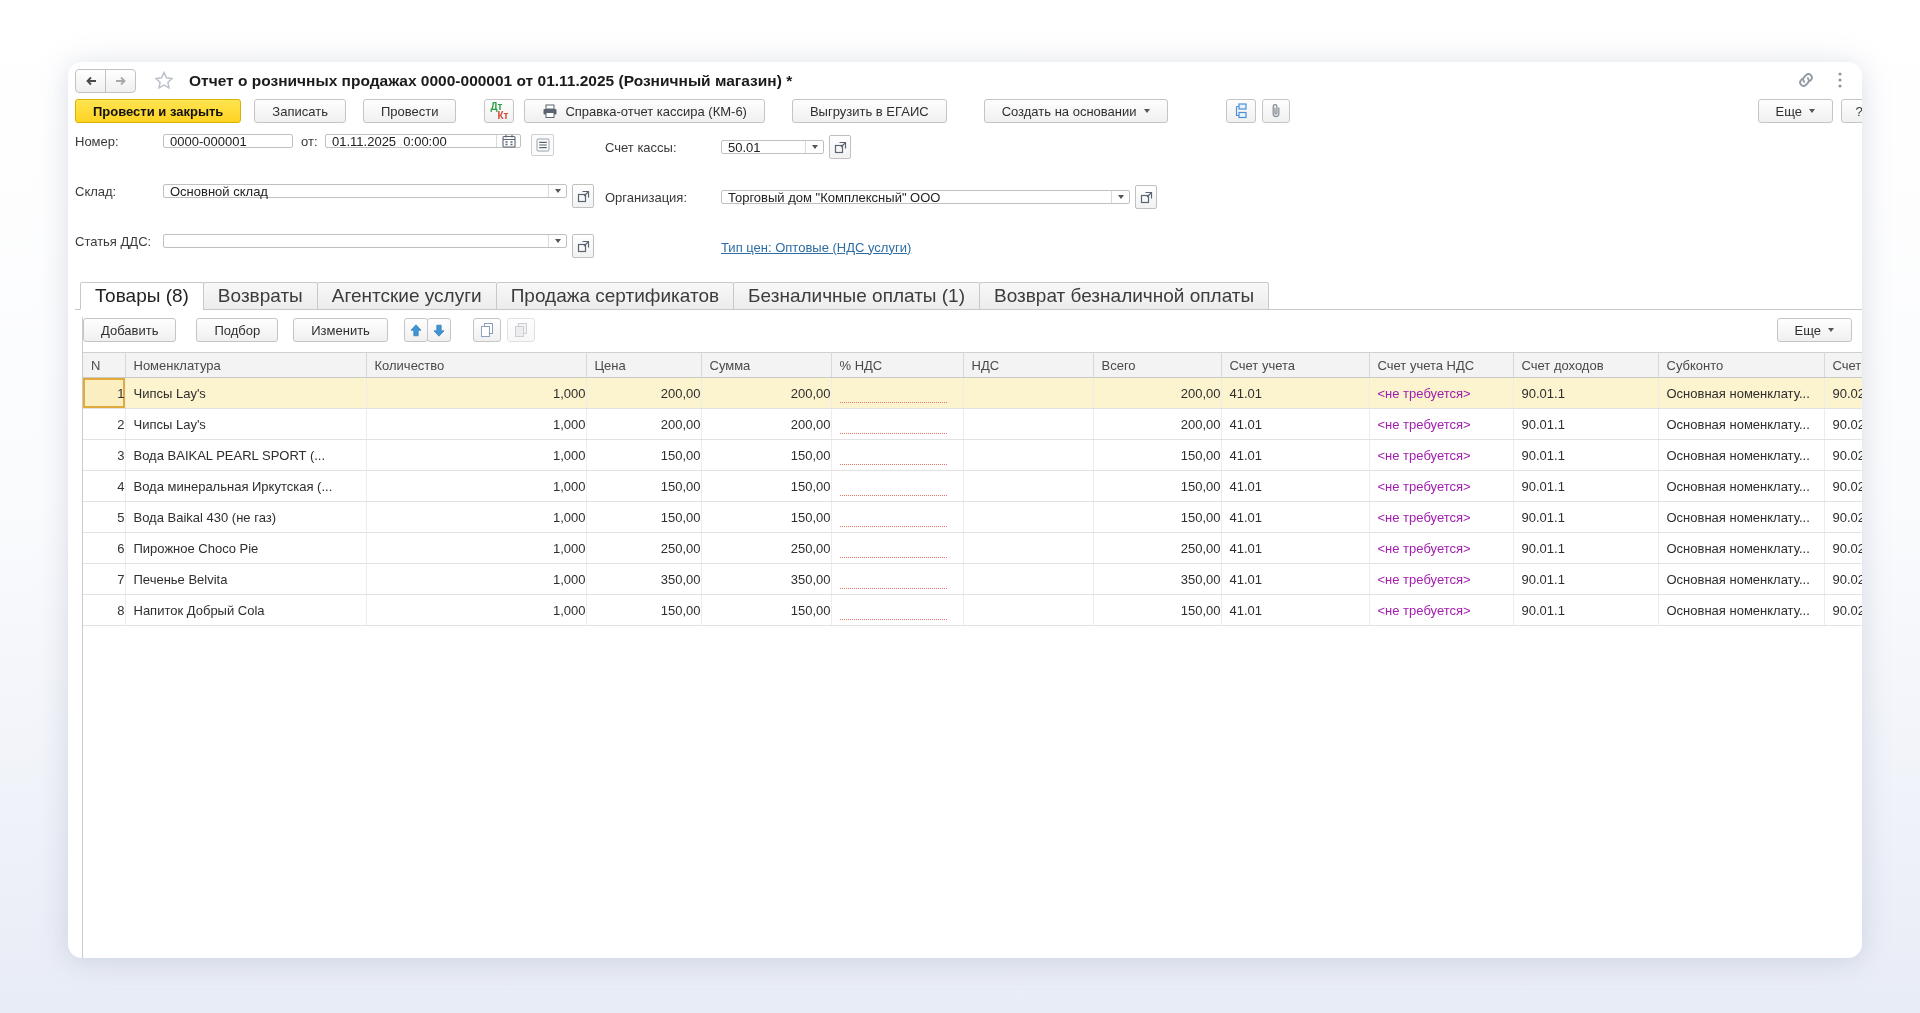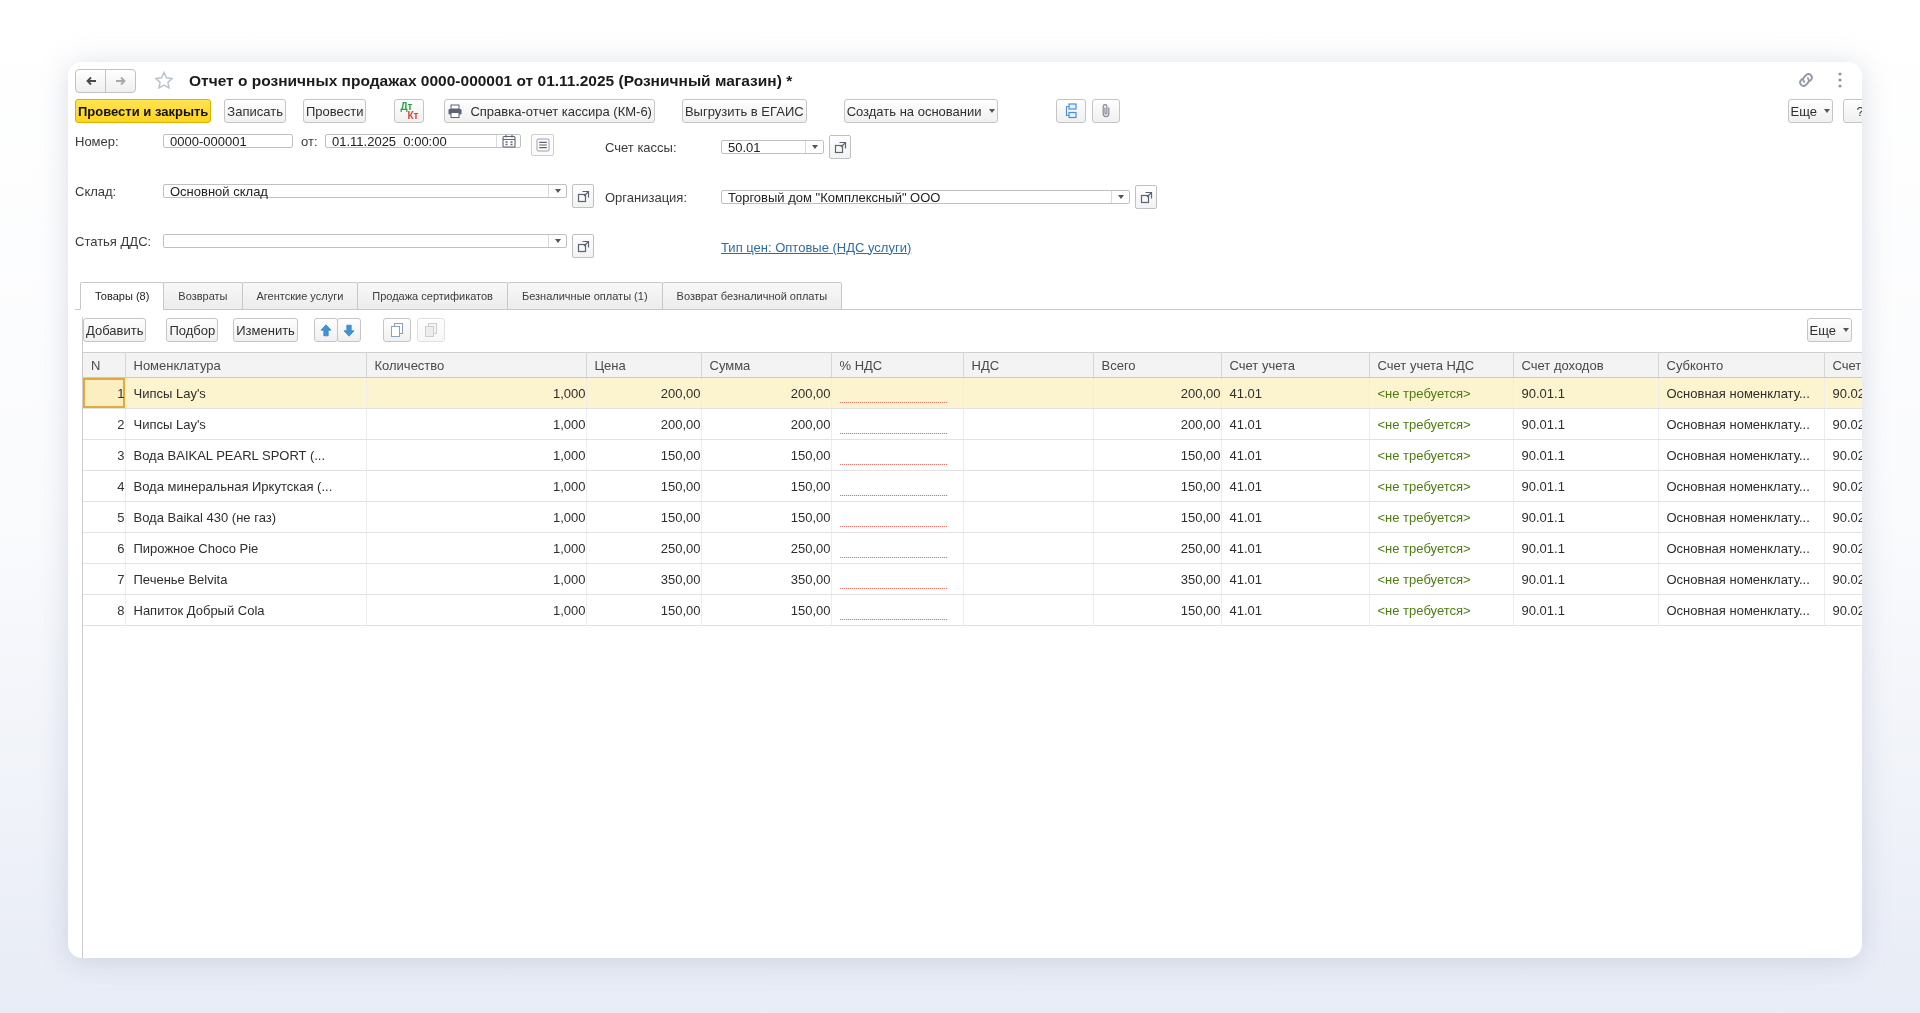--- a/index.html
+++ b/index.html
@@ -22,26 +22,26 @@
              display:flex; align-items:center; justify-content:center; }
   .nav-btn.back { border-radius:4px 0 0 4px; }
   .nav-btn.fwd  { border-radius:0 4px 4px 0; margin-left:-1px; }
   .star { margin-left:17px; display:flex; align-items:center; }
   .title { margin-left:14px; font-size:15.5px; font-weight:bold; color:#1b1b1b; white-space:nowrap; }
   .title-icons { position:absolute; right:20px; top:3px; display:flex; gap:22px; align-items:center; }
   
   .cmd-bar { position:relative; margin-top:3px; height:26px; display:flex; align-items:center; }
   .btn { height:24px; border:1px solid #c5c5c5; border-radius:3px;
          background:linear-gradient(#fefefe,#f0f0f0); font-size:13px; color:#2f2f2f;
-         padding:0 2px; display:inline-flex; align-items:center; gap:7px; white-space:nowrap; cursor:default; }
+         padding:0 17px; display:inline-flex; align-items:center; gap:7px; white-space:nowrap; cursor:default; }
   .btn.primary { background:linear-gradient(#ffe450,#ffd322); border-color:#d8b400; font-weight:bold; color:#111; }
   .btn.icon-btn { padding:0 5px; }
   .caret { width:0; height:0; border-left:3.5px solid transparent; border-right:3.5px solid transparent;
            border-top:4px solid #555; display:inline-block; }
-  .ml13{margin-left:13px} .ml17{margin-left:17px} .ml28{margin-left:28px} .ml10{margin-left:20px}
+  .ml13{margin-left:13px} .ml17{margin-left:17px} .ml28{margin-left:28px} .ml10{margin-left:10px}
   .ml27{margin-left:27px} .ml37{margin-left:37px} .ml58{margin-left:58px} .ml6{margin-left:6px}
   .more-top { position:absolute; right:29px; }
   .help-top { position:absolute; right:-15px; width:34px; justify-content:center; color:#3a3a3a; }
   .dtkt { position:relative; width:18px; height:18px; font-size:10px; font-weight:bold; line-height:9px; }
   .dtkt .dt { position:absolute; left:0; top:0; color:#2f9e44; }
   .dtkt .kt { position:absolute; right:0; bottom:0; color:#d6473c; }
   
   .form-row { position:relative; margin-top:10px; height:26px; display:flex; align-items:flex-start;
               font-size:13px; color:#3a3a3a; }
   .form-row + .form-row { margin-top:24px; }
@@ -58,21 +58,21 @@
         background:linear-gradient(#fff,#f2f2f2); display:flex; align-items:center; justify-content:center; }
   .sq-btn { width:23px; height:22px; margin-left:10px; border:1px solid #cfcfcf; border-radius:2px;
         background:#fbfbfb; display:flex; align-items:center; justify-content:center; }
   .col2 { position:absolute; left:530px; top:0; height:26px; display:flex; align-items:center; }
   .lbl2 { width:116px; flex:none; }
   .link { color:#2d6da3; text-decoration:underline; font-size:13px; cursor:pointer; white-space:nowrap; }
   .link-indent { margin-left:116px; }
   
   .tab-strip { margin-top:22px; height:28px; display:flex; padding-left:5px;
                border-bottom:1px solid #c8c8c8; }
-  .tab { height:28px; padding:0 14px; display:flex; align-items:center; font-size:11px; color:#3c3c3c;
+  .tab { height:28px; padding:0 14px; display:flex; align-items:center; font-size:19px; color:#3c3c3c;
          border:1px solid #c8c8c8; border-radius:2px 2px 0 0; background:linear-gradient(#f8f8f8,#ececec);
          margin-left:-1px; white-space:nowrap; cursor:default; }
   .tab:first-child { margin-left:0; }
   .tab.active { background:#fff; border-bottom:1px solid #fff; color:#222; }
   
   .tab-panel { margin-left:7px; height:680px; border-left:1px solid #cccccc; position:relative; }
   .tbl-toolbar { position:relative; margin-top:7px; height:26px; display:flex; align-items:center; }
   .pair { display:flex; }
   .pair .btn:last-child { margin-left:-1px; }
   .more-tbl { position:absolute; right:10px; }
@@ -80,21 +80,21 @@
                font-size:13px; color:#2e2e2e; }
   table.grid th { height:25px; background:#f3f3f3; font-weight:normal; color:#4a4a4a; text-align:left;
                   padding:0 0 0 8px; border-top:1px solid #cfcfcf; border-bottom:1px solid #c9c9c9;
                   border-right:1px solid #d7d7d7; white-space:nowrap; overflow:hidden; }
   table.grid td { height:31px; padding:0 0 0 8px; border-right:1px solid #ededed;
                   border-bottom:1px solid #e2e2e2; white-space:nowrap; overflow:hidden;
                   position:relative; background:#fff; }
   td.r { text-align:right; padding:0 10px 0 0; }
   td.qty { padding-right:106px; }
   td.n-cell { text-align:right; padding-right:12px; color:#333; }
-  td.muted { color:#4d7c0f;margin-top:12px; }
+  td.muted { color:#a21caf;margin-top:12px; }
   td.last { padding-left:6px; }
   tr.selected td { background:#fcf3cf; }
   tr.selected td.current-cell { background:#fbeec0; box-shadow: inset 0 0 0 2px #e2a93b; }
   .vat-line { position:absolute; left:8px; right:16px; bottom:5px; border-bottom:1px dotted #e4756b; }
   svg { display:block; }
 </style>
 </head>
 <body>
 
 <div class="card">

